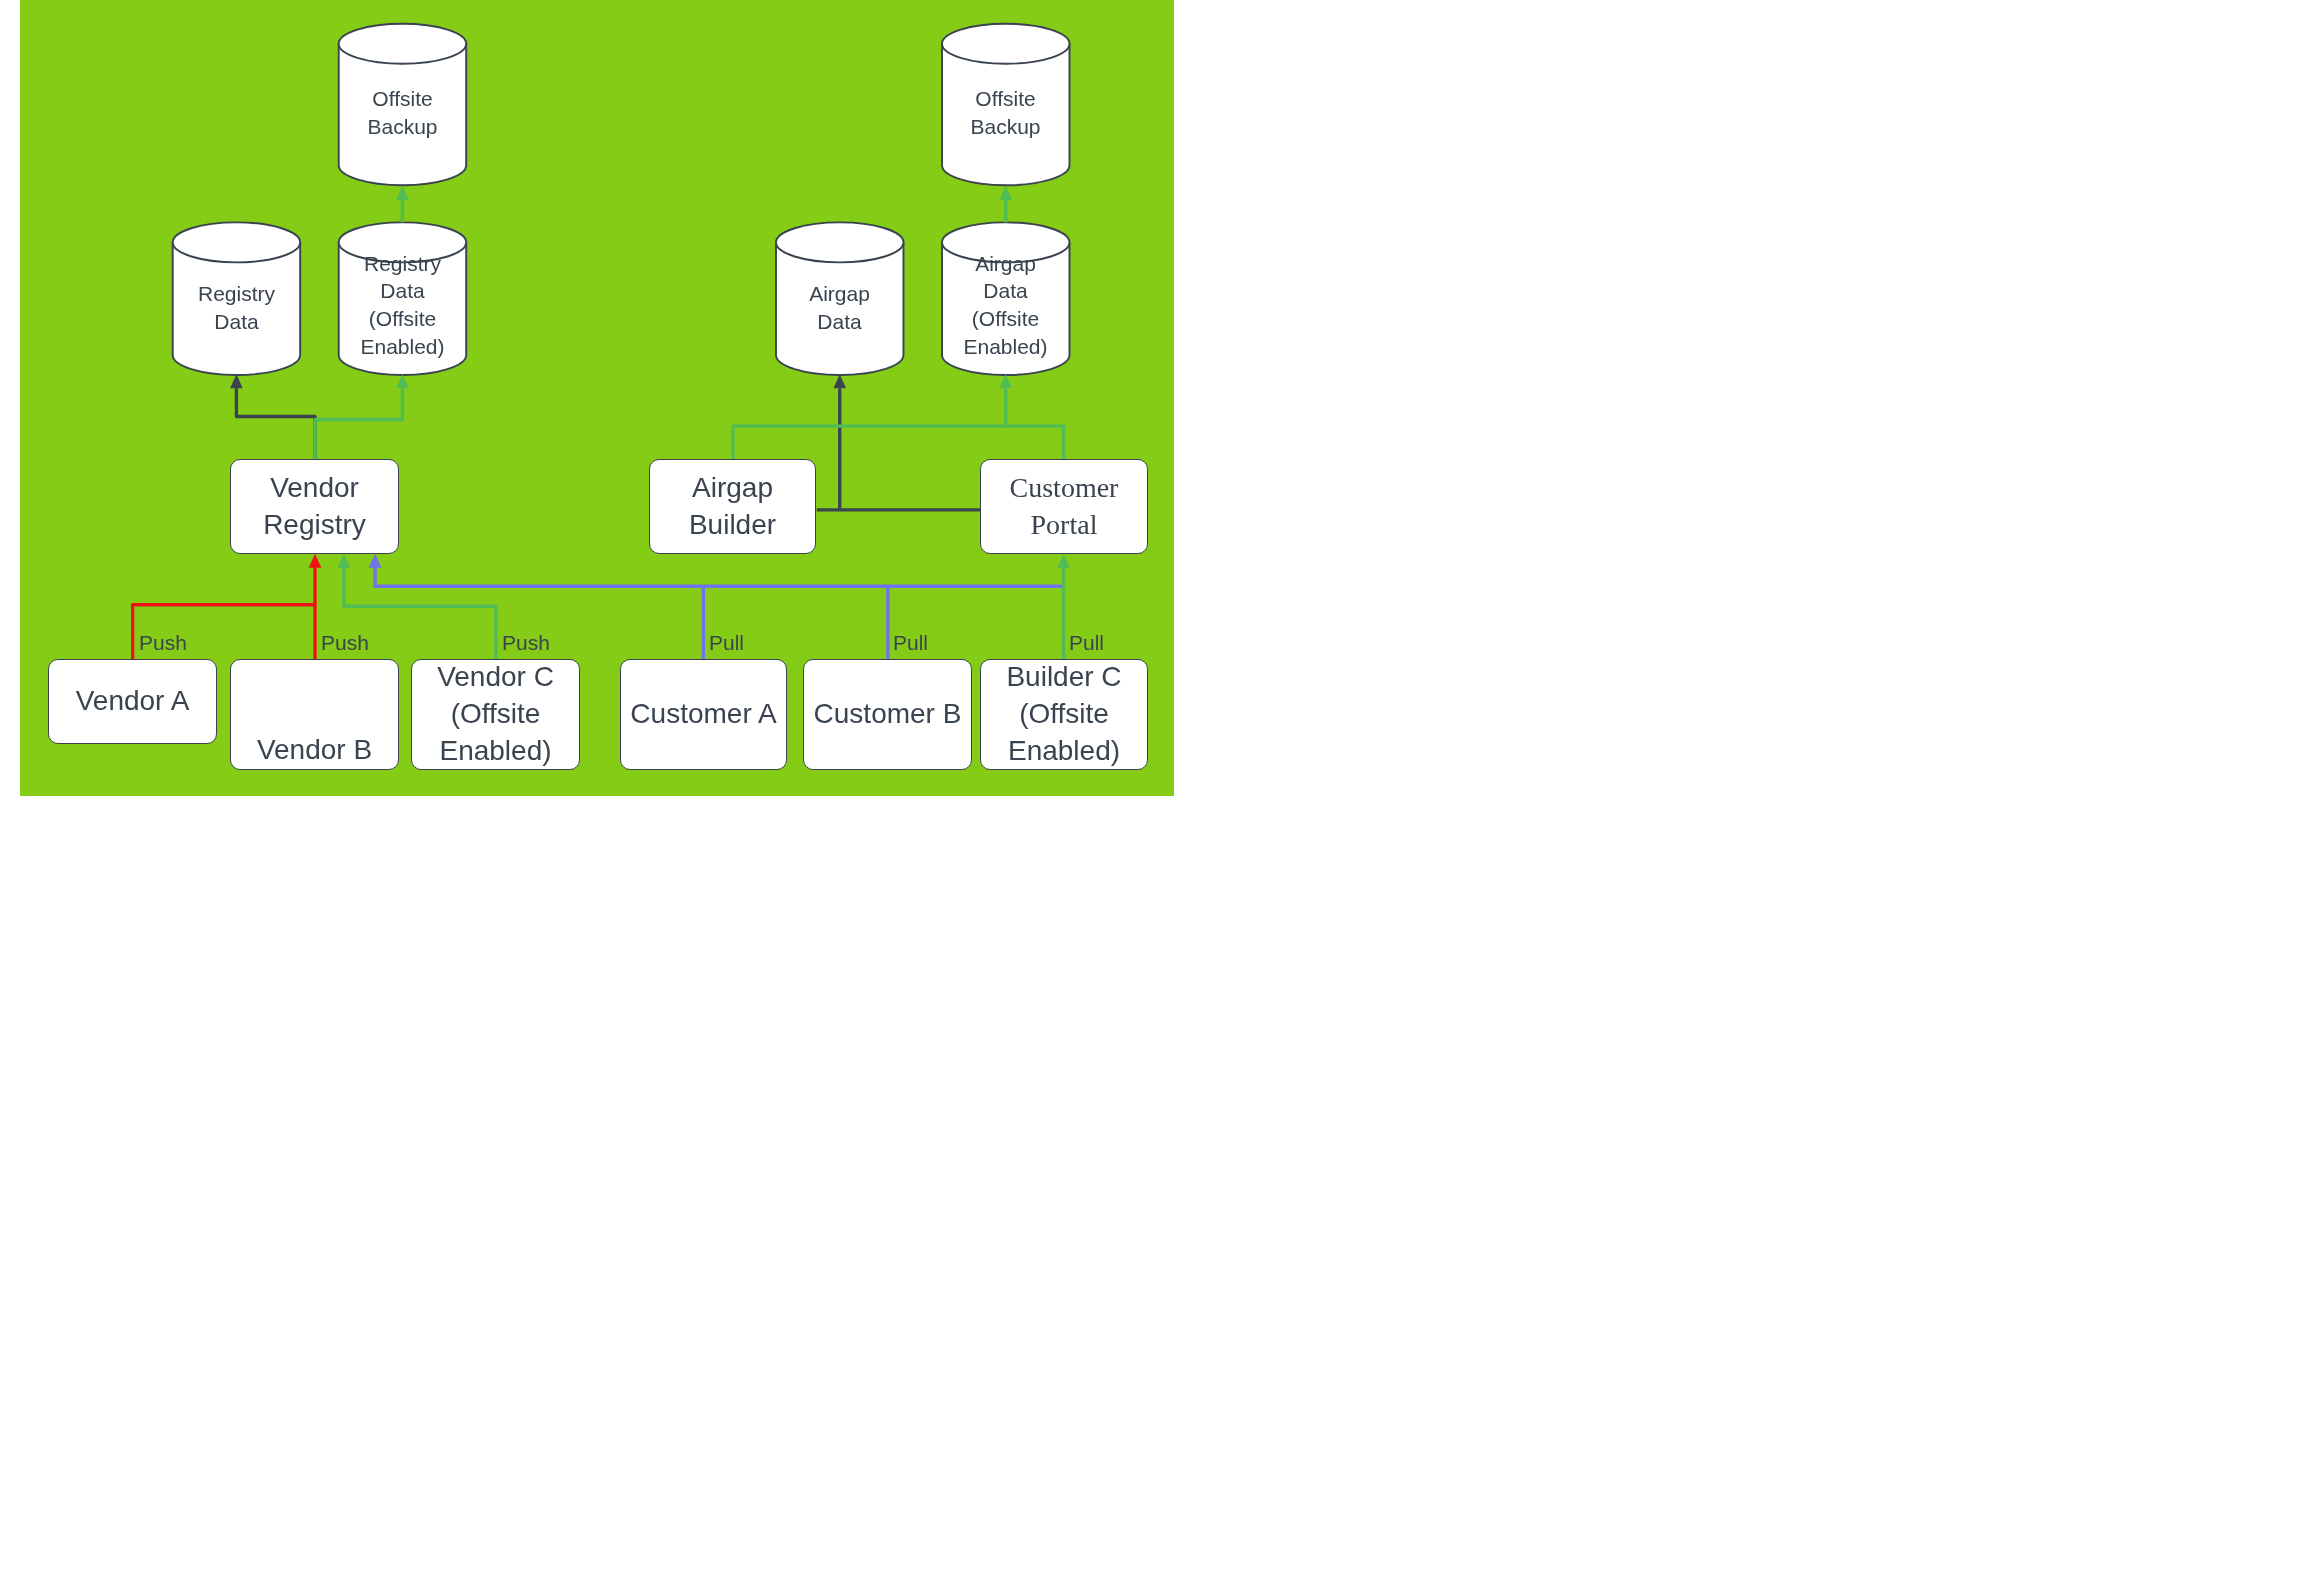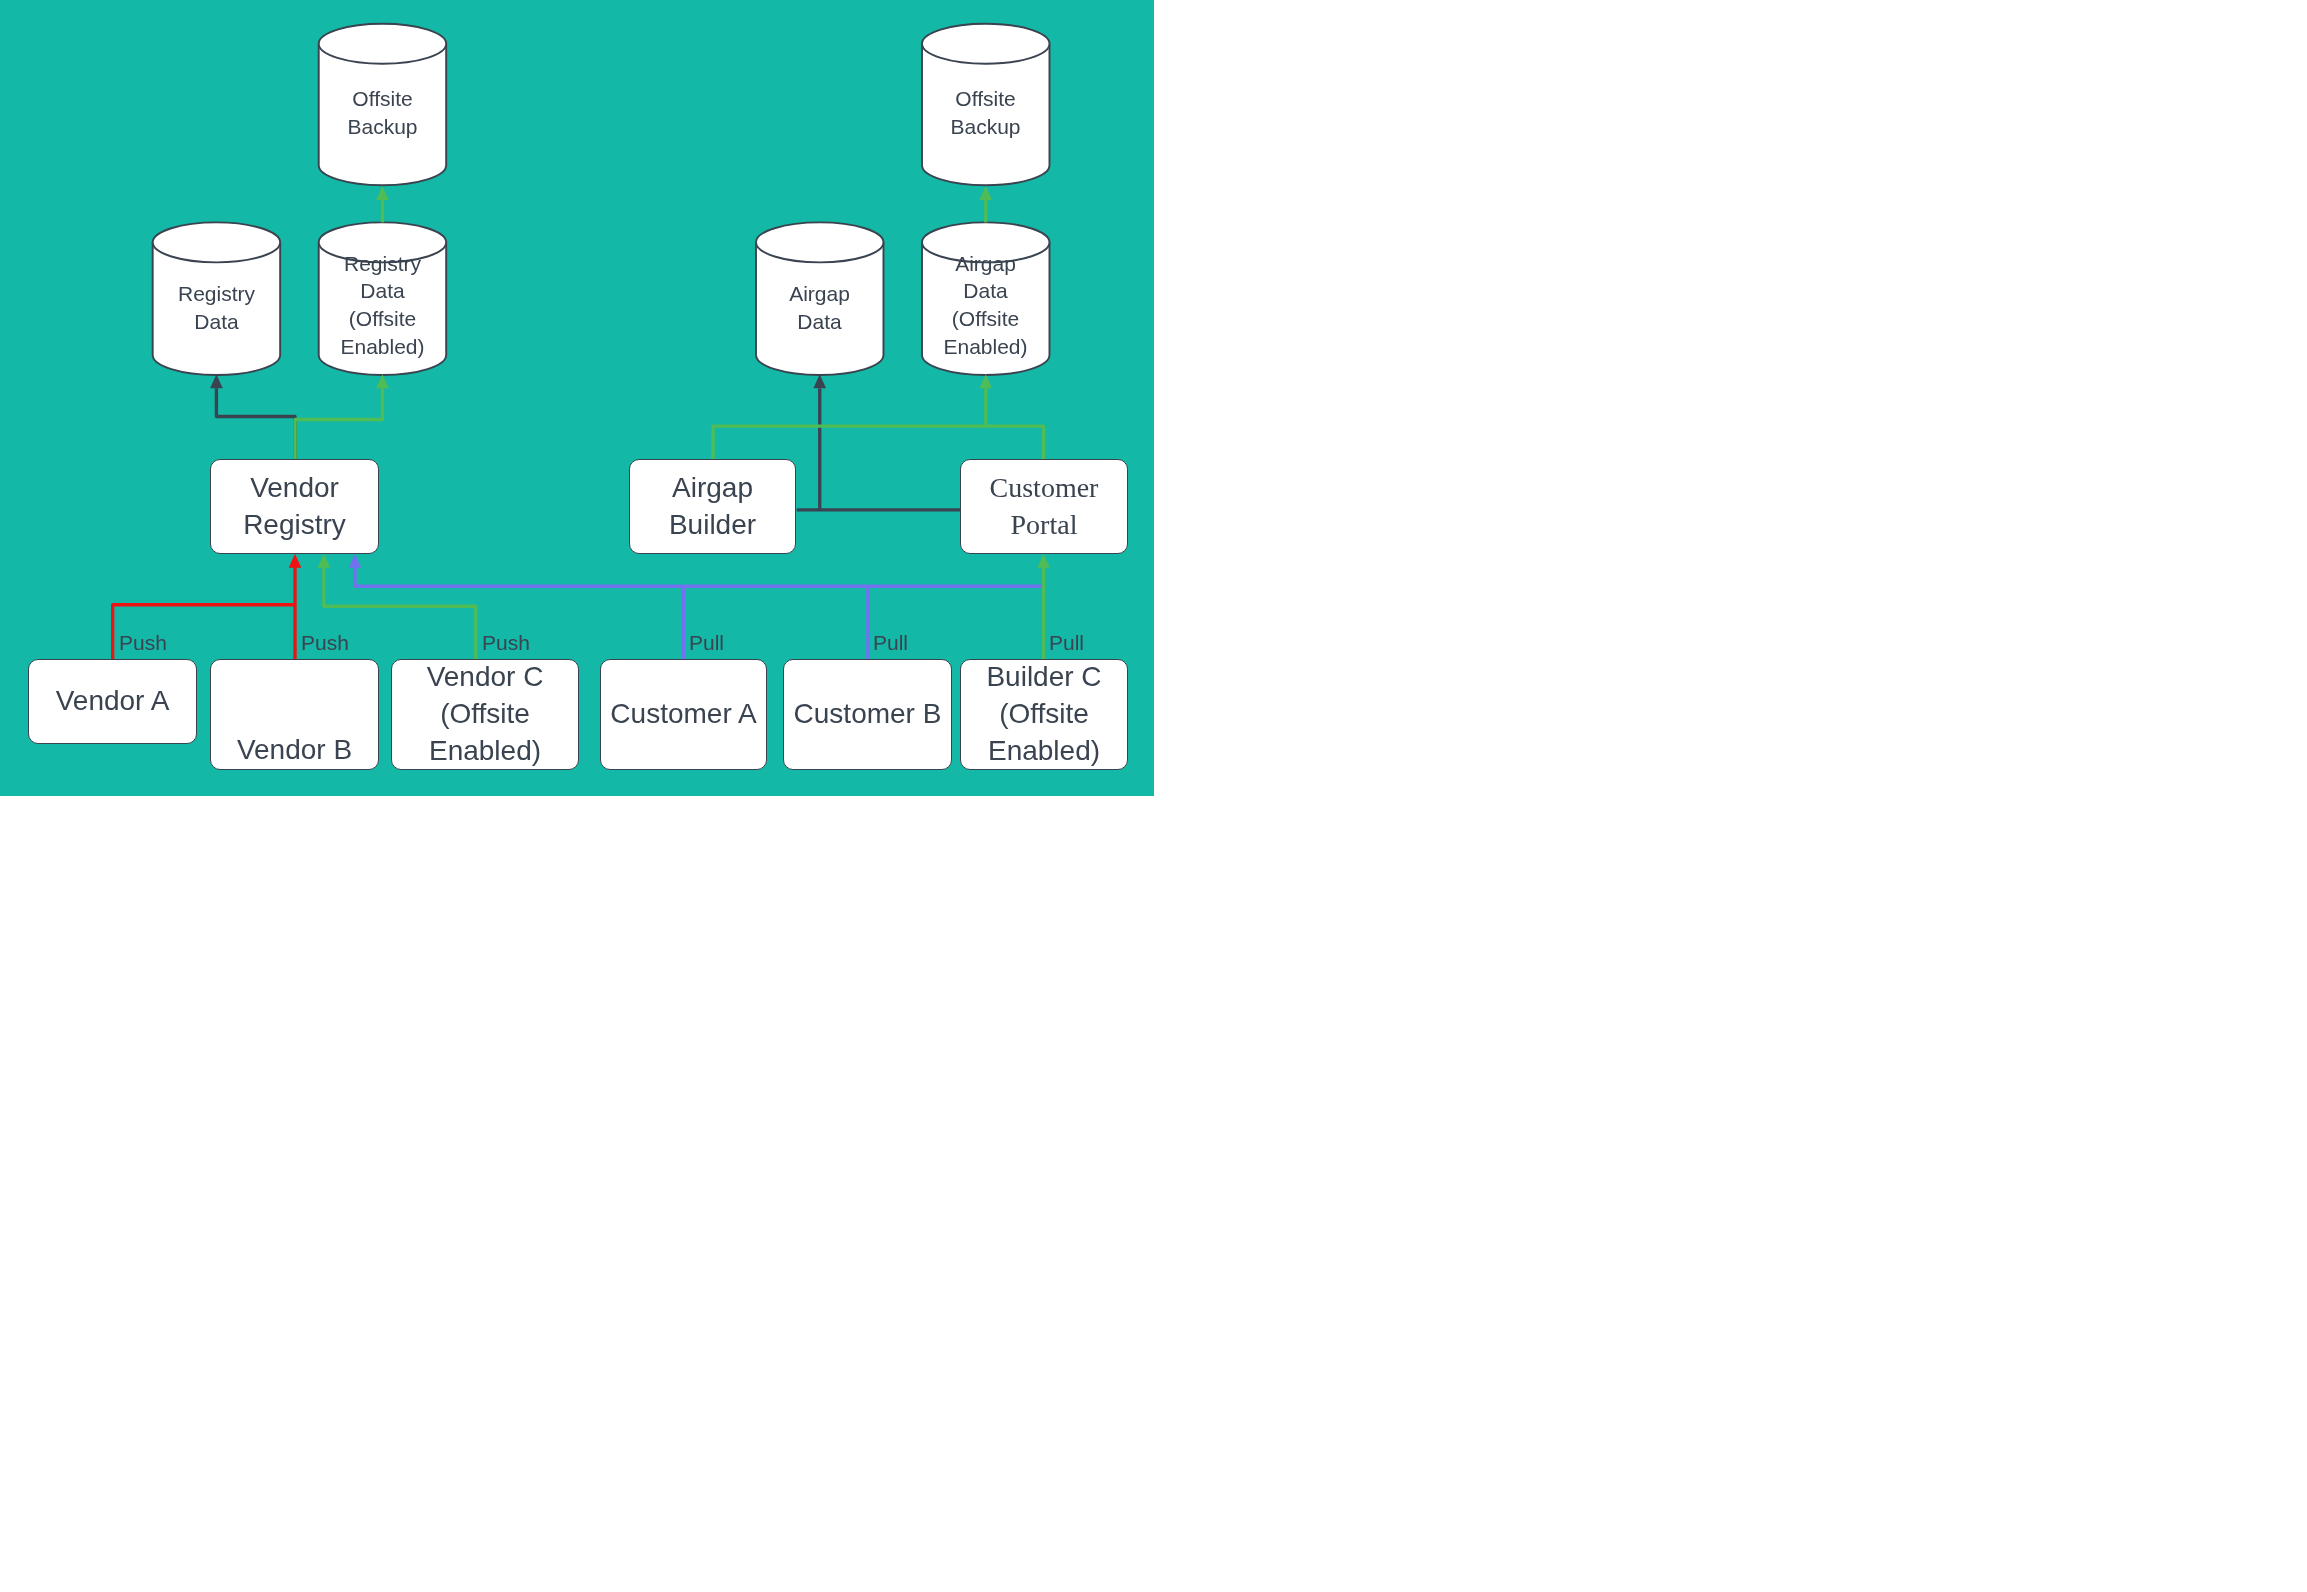--- a/index.html
+++ b/index.html
@@ -6,24 +6,25 @@
     --ink:#3a4350;
     --green:#4fbc55;
     --red:#ee1212;
     --blue:#7271f0;
   }
   html,body{margin:0;padding:0;background:#ffffff;}
   .canvas{
     position:relative;
     width:1154px;
     height:796px;
-    background:#14b8a6;
+    background:#84cc16;
     font-family:"Liberation Sans","DejaVu Sans",sans-serif;
     color:var(--ink);
     overflow:hidden;
+    margin-left:20px;
   }
   svg.layer{position:absolute;left:0;top:0;z-index:1;}
   .edge{fill:none;stroke-width:4.5px;stroke-linejoin:round;stroke-linecap:butt;}
   .edge.dark{stroke:var(--ink);}
   .edge.green{stroke:var(--green);}
   .edge.red{stroke:var(--red);}
   .edge.blue{stroke:var(--blue);}
   .cylshape{stroke:var(--ink);stroke-width:2.6px;fill:#ffffff;}
   .node{
     position:absolute;z-index:2;
@@ -177,21 +178,21 @@
     <div>Customer</div>
     <div>Portal</div>
   </div>
 
   <div class="node" style="left:28px;top:659px;width:169px;height:85px;">
     <div>Vendor A</div>
   </div>
   <div class="node" style="left:210px;top:659px;width:169px;height:111px;justify-content:flex-end;">
     <div>Vendor B</div>
   </div>
-  <div class="node" style="left:391px;top:659px;width:188px;height:111px;">
+  <div class="node" style="left:391px;top:659px;width:169px;height:111px;">
     <div>Vendor C</div>
     <div>(Offsite</div>
     <div>Enabled)</div>
   </div>
   <div class="node" style="left:600px;top:659px;width:167px;height:111px;">
     <div>Customer A</div>
   </div>
   <div class="node" style="left:783px;top:659px;width:169px;height:111px;">
     <div>Customer B</div>
   </div>

